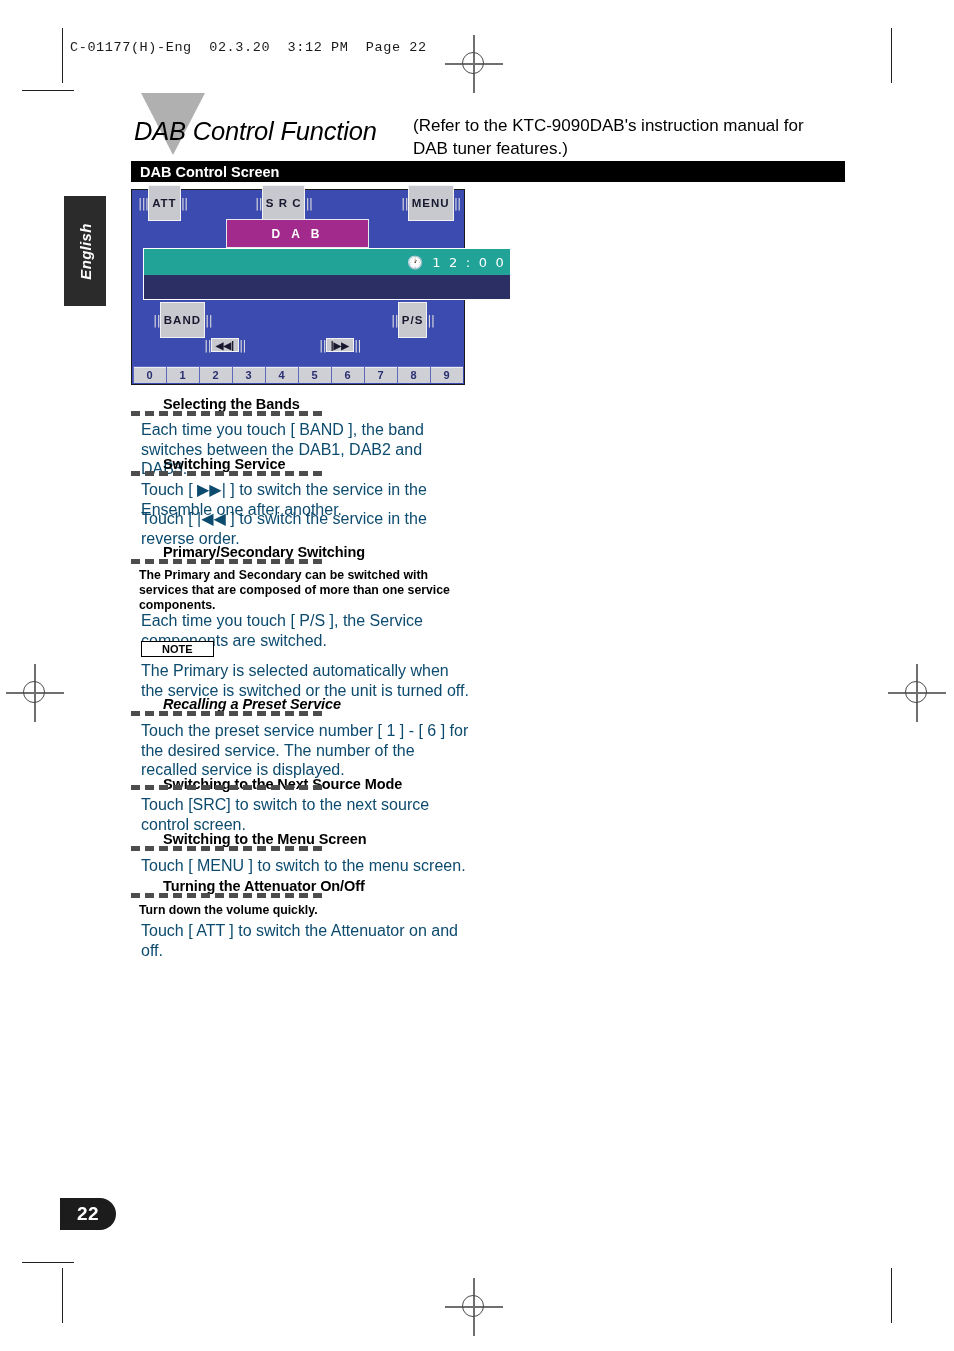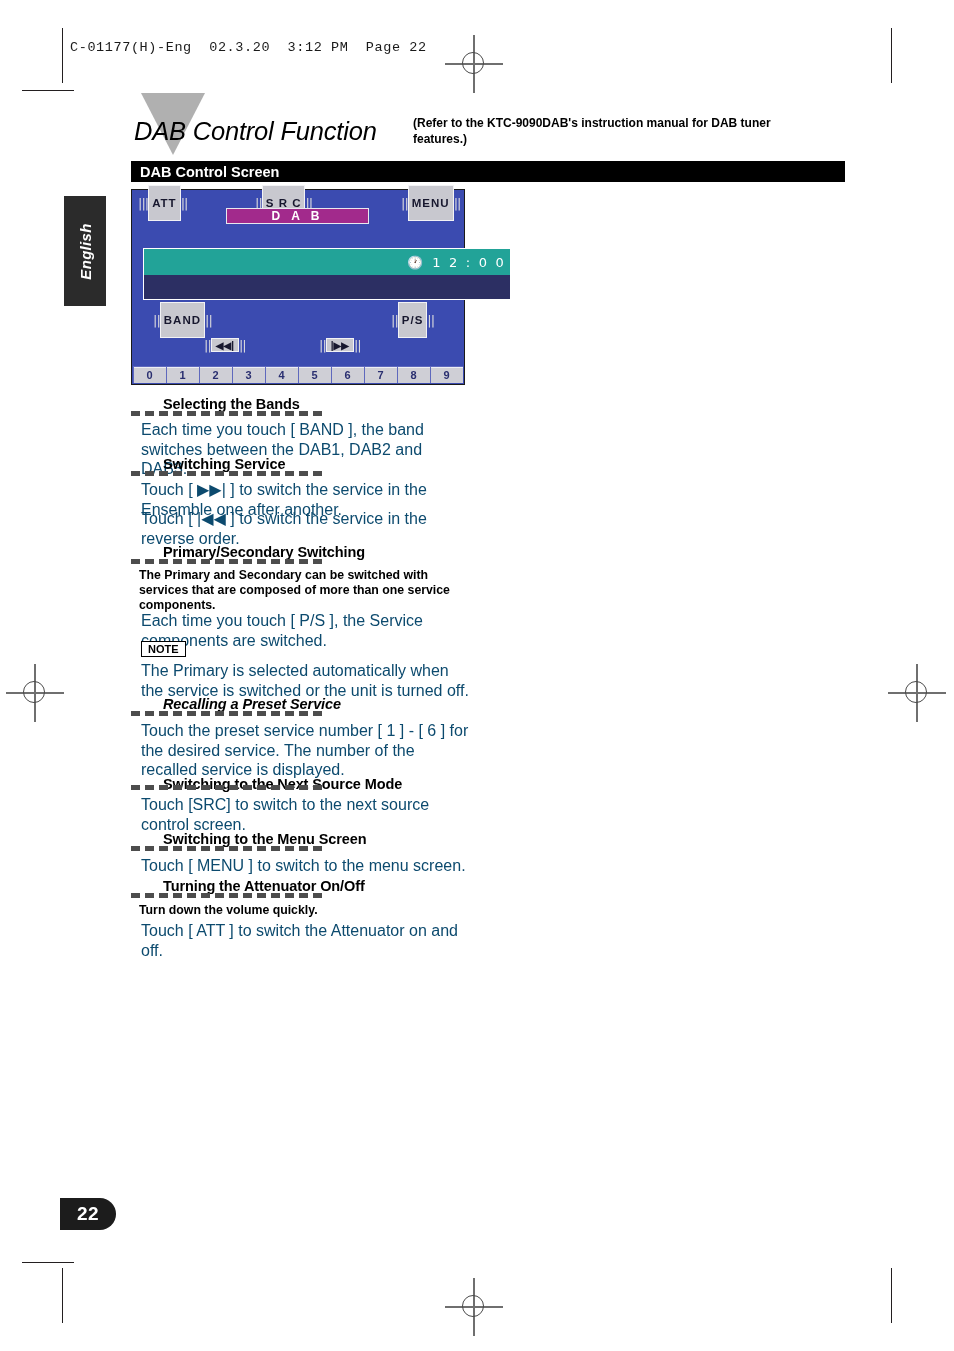--- a/index.html
+++ b/index.html
@@ -90,22 +90,22 @@
     font-size: 25.5px;
     font-weight: normal;
     font-style: italic;
     color: #000;
     letter-spacing: -0.2px;
   }
   .title-note {
     position: absolute;
     left: 413px; top: 115px;
     width: 400px;
-    font-size: 12px;
-    font-weight: bold;
+    font-size: 17px;
+    font-weight: normal;
     color: #000;
     line-height: 1.35;
   }
   .section-bar {
     position: absolute;
     left: 131px; top: 161px;
     width: 714px; height: 21px;
     background: #000000;
     display: flex; align-items: center;
   }
@@ -149,22 +149,22 @@
     height: 14px;
     padding: 17px 3px;
     box-sizing: border-box;
     letter-spacing: 1px;
     font-family: "Liberation Sans", sans-serif;
   }
   .key.arrow { letter-spacing: 0; font-size: 10px; padding: 0 4px; }
 
   .dab-tag {
     position: absolute;
-    left: 94px; top: 18px;
-    width: 143px; height: 16px;
+    left: 94px; top: 29px;
+    width: 143px; height: 29px;
     background: #a22a8c;
     border: 1px solid #e8e8ee;
     box-sizing: border-box;
     display: flex; align-items: center; justify-content: center;
   }
   .dab-tag span {
     color: #ffffff; font-size: 12px; font-weight: bold; letter-spacing: 4px;
   }
 
   .info-box {
@@ -226,21 +226,21 @@
     position: absolute;
     font-size: 16px;
     color: #0c4a6e;
     line-height: 1.22;
     width: 330px;
   }
   .para.bold { color: #000; font-weight: bold; font-size: 12.3px; }
   .note-box {
     position: absolute;
     border: 1.6px solid #000;
-    padding: 1px 6px;
+    padding: 1px 20px;
     font-size: 11px;
     font-weight: bold;
     color: #000;
     background: #fff;
   }
 </style>
 </head>
 <body>
 
 <div class="crop-line" style="left:62px; top:28px; width:1px; height:55px;"></div>

